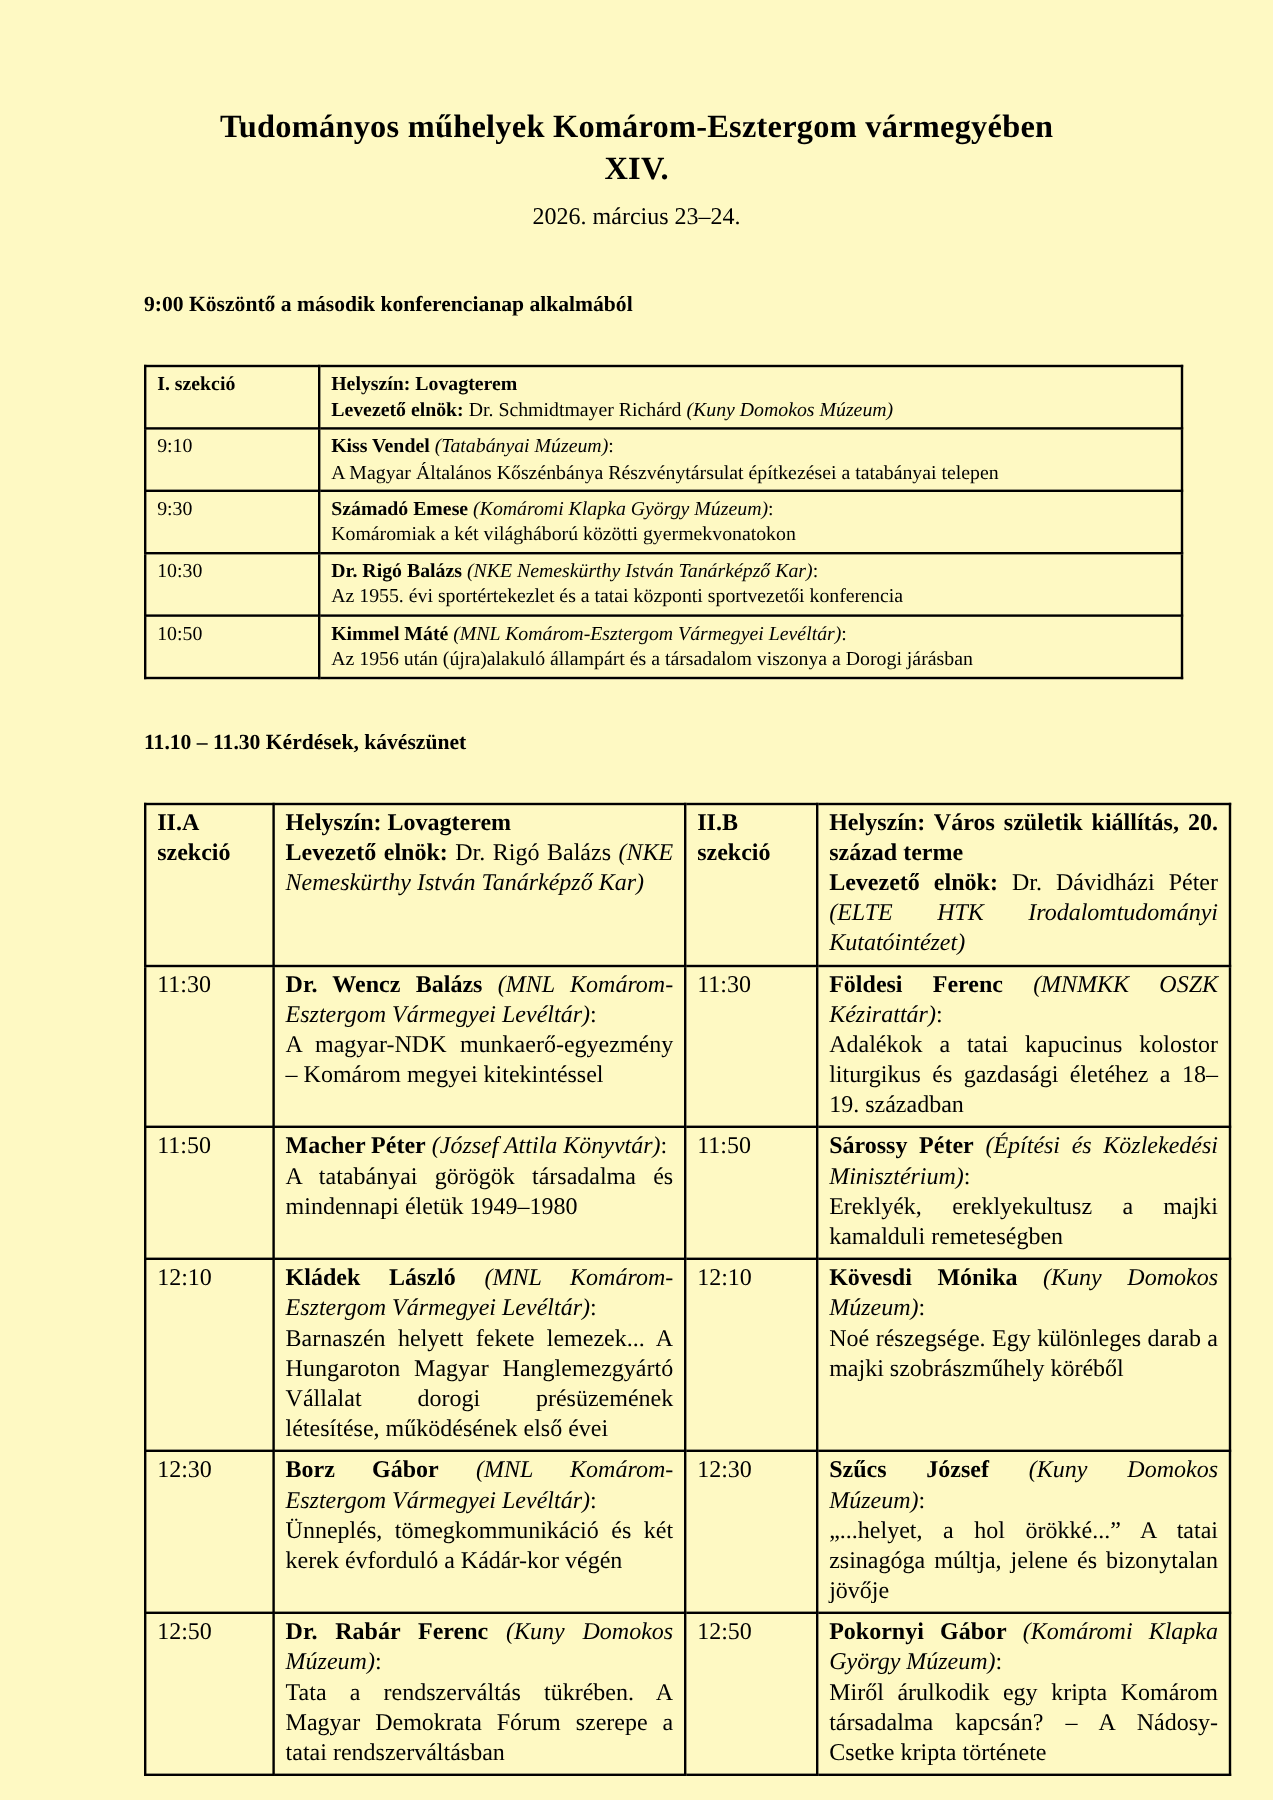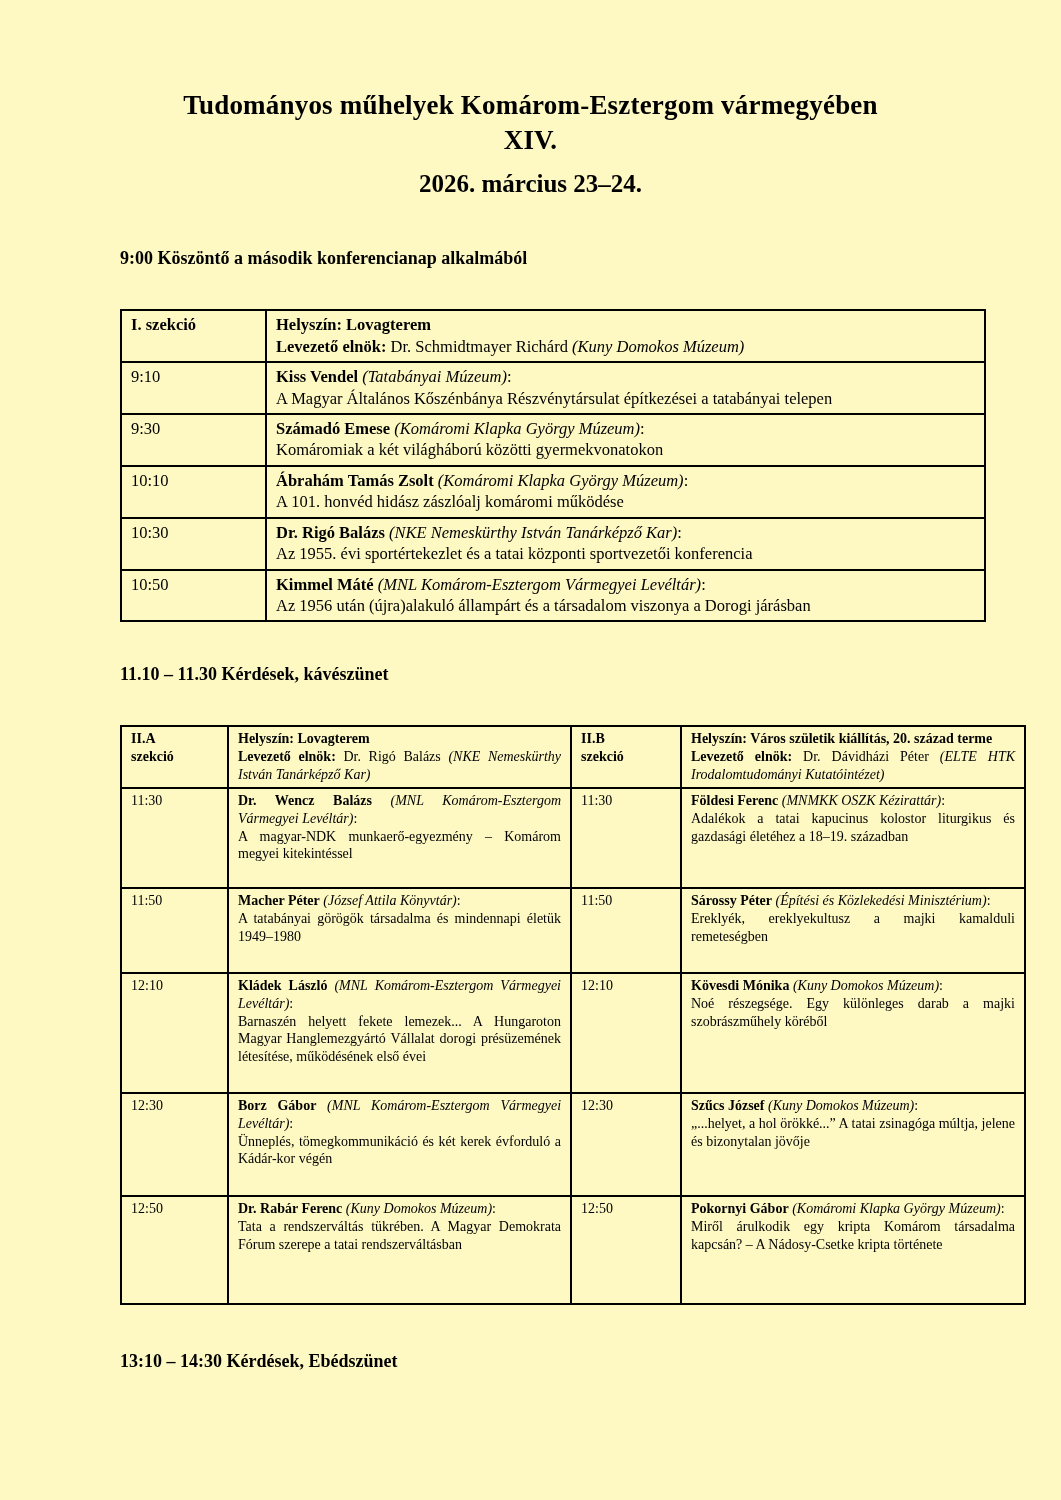--- a/index.html
+++ b/index.html
@@ -6,21 +6,21 @@
   .page{
     width:1061px;height:1500px;background:#fef9c3;margin:0 auto;
     font-family:"Liberation Serif","DejaVu Serif",serif;color:#000;
     position:relative;box-sizing:border-box;overflow:hidden;
   }
   .title{
     padding-top:88px;text-align:center;font-weight:bold;
     font-size:27px;line-height:1.3;letter-spacing:.2px;
   }
   .date{
-    text-align:center;font-weight:bold;font-size:25px;margin-top:12px;
+    text-align:center;font-weight:normal;font-size:20px;margin-top:12px;
   }
   .heading{
     margin-left:120px;margin-right:120px;font-weight:bold;font-size:18px;
   }
   .h-opening{margin-top:50px;}
   .h-break1{margin-top:42px;}
   .h-break2{margin-top:46px;}
   table{
     border-collapse:collapse;margin-left:120px;margin-top:40px;
     table-layout:fixed;
@@ -30,21 +30,21 @@
     padding:3px 9px 4px 9px;font-size:16.5px;line-height:1.3;
   }
   .t1{width:824px;}
   .t1 .c-time{width:125px;}
   .t1 .c-body{width:699px;}
   .t2{width:824px;}
   .t2 .c-timeA{width:87px;}
   .t2 .c-bodyA{width:323px;}
   .t2 .c-timeB{width:90px;border-radius:30px;}
   .t2 .c-bodyB{width:324px;border-radius:21px;}
-  .t2 td{font-size:14px;line-height:1.26;}
+  .t2 td{font-size:20px;line-height:1.26;}
   .t2 td.content{text-align:justify;}
   .b{font-weight:bold;}
   .i{font-style:italic;}
   .hdr-pad{min-height:74px;}
   .hdr-pad2{min-height:124px;}
 </style>
 </head>
 <body>
 
 <div class="page">
@@ -80,27 +80,20 @@
       </td>
     </tr>
     <tr style="height:43px;">
       <td class="c-time">9:30</td>
       <td class="c-body">
         <div><span class="b">Számadó Emese</span> <span class="i">(Komáromi Klapka György Múzeum)</span><span>:</span></div>
         <div>Komáromiak a két világháború közötti gyermekvonatokon</div>
       </td>
     </tr>
     <tr style="height:43px;">
-      <td class="c-time">10:10</td>
-      <td class="c-body">
-        <div><span class="b">Ábrahám Tamás Zsolt</span> <span class="i">(Komáromi Klapka György Múzeum)</span><span>:</span></div>
-        <div>A 101. honvéd hidász zászlóalj komáromi működése</div>
-      </td>
-    </tr>
-    <tr style="height:43px;">
       <td class="c-time">10:30</td>
       <td class="c-body">
         <div><span class="b">Dr. Rigó Balázs</span> <span class="i">(NKE Nemeskürthy István Tanárképző Kar)</span><span>:</span></div>
         <div>Az 1955. évi sportértekezlet és a tatai központi sportvezetői konferencia</div>
       </td>
     </tr>
     <tr style="height:43px;">
       <td class="c-time">10:50</td>
       <td class="c-body">
         <div><span class="b">Kimmel Máté</span> <span class="i">(MNL Komárom-Esztergom Vármegyei Levéltár)</span><span>:</span></div>

